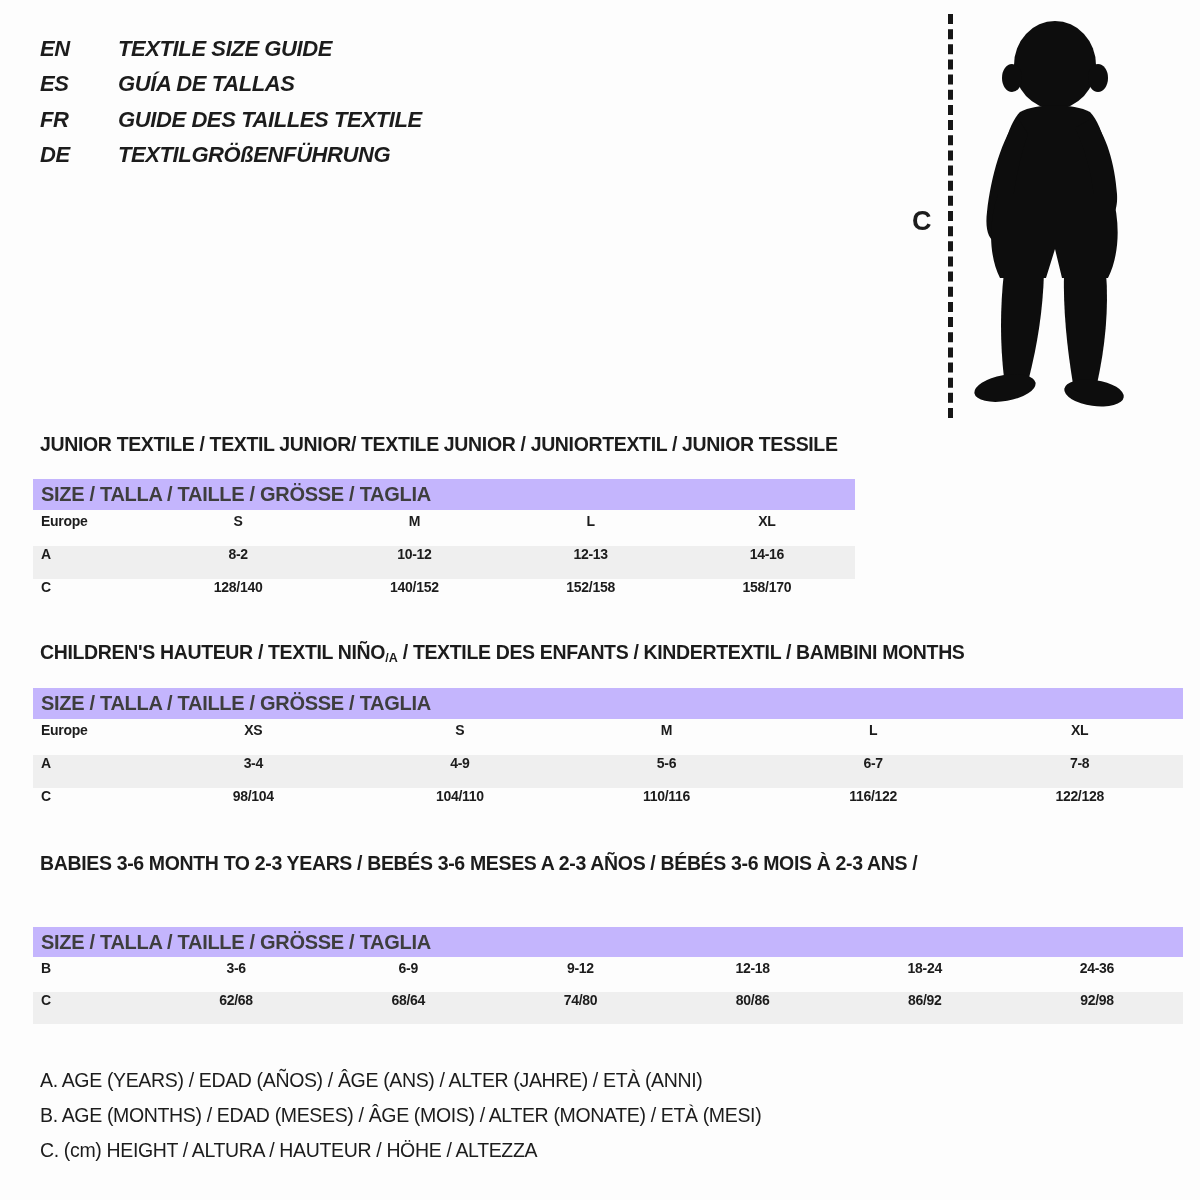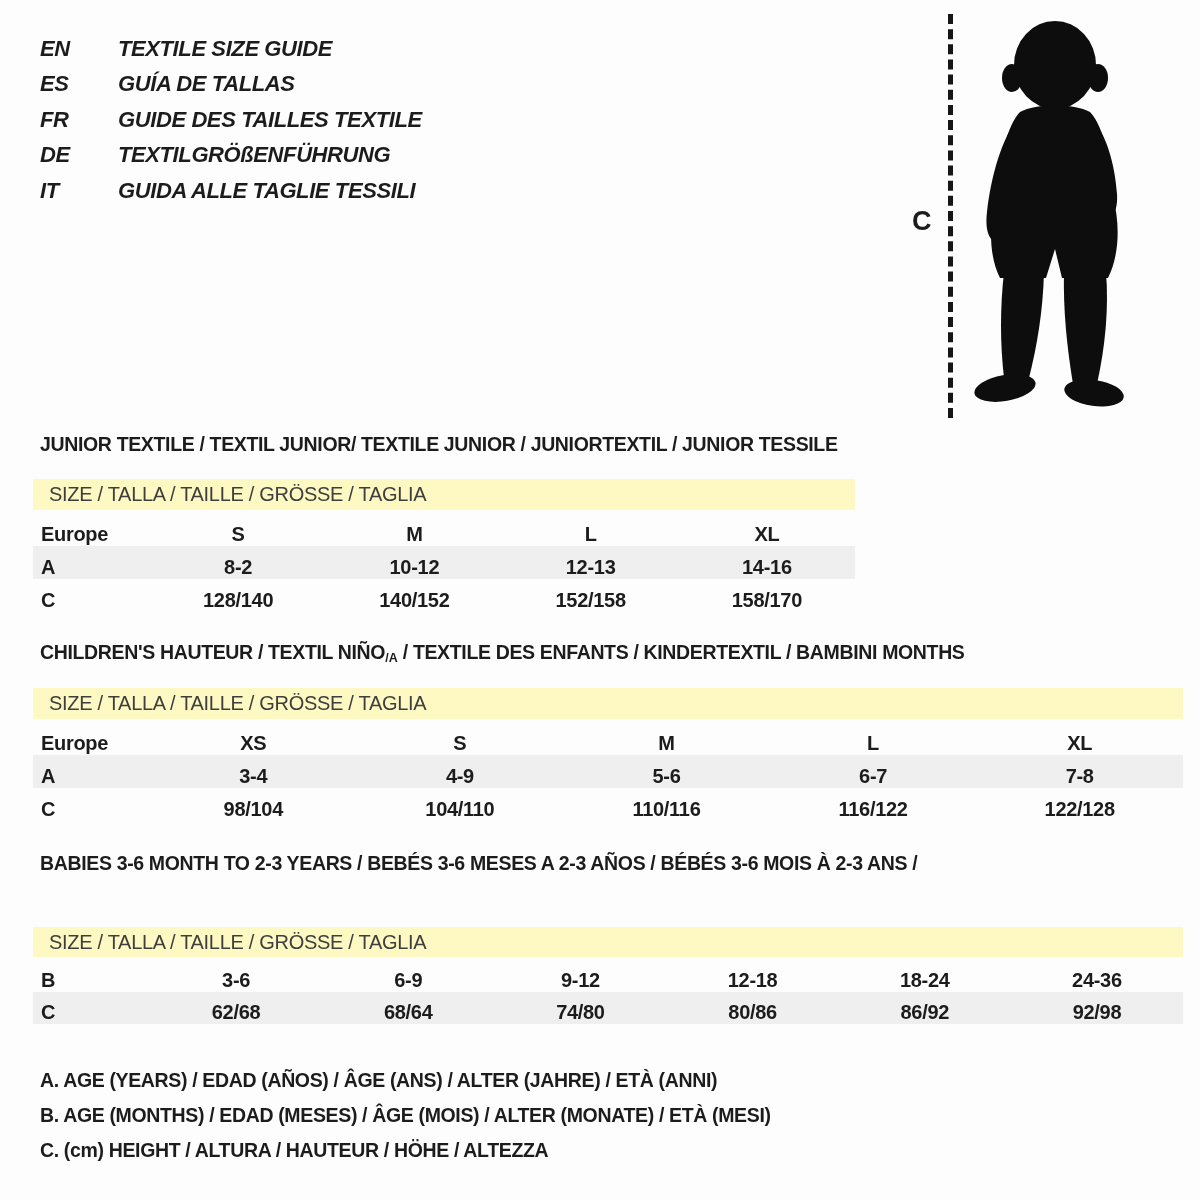--- a/index.html
+++ b/index.html
@@ -22,33 +22,33 @@
   .c-marker { position:absolute; left:912px; top:206px;
               font-size:27px; font-weight:700; }
   .figure-svg { position:absolute; left:958px; top:16px; }
   
   .section-title { position:absolute; left:40px;
                    font-size:19.5px; font-weight:700; letter-spacing:-0.35px;
                    line-height:23px; white-space:nowrap; }
   .sub { font-size:12.5px; vertical-align:-3px; letter-spacing:0; }
   
   .table { position:absolute; left:33px; }
-  .size-bar { height:31px; background:#fef9c3; color:#3e3e3e;
-              display:flex; align-items:center; padding-left:16px;
-              font-size:20px; font-weight:400; letter-spacing:-0.3px;
+  .size-bar { height:31px; background:#c4b5fd; color:#3e3e3e;
+              display:flex; align-items:center; padding-left:8px;
+              font-size:20px; font-weight:700; letter-spacing:-0.3px;
               margin-bottom:3px; }
-  .trow { display:flex; height:33px; align-items:flex-end;
-          font-size:20px; font-weight:700; letter-spacing:-0.3px; }
+  .trow { display:flex; height:33px; align-items:flex-start;
+          font-size:14px; font-weight:700; letter-spacing:-0.3px; }
   .trow.shaded { background:#efefef; }
   .tlabel { width:117px; padding-left:8px; box-sizing:border-box; }
   .tcell { flex:1; text-align:center; }
   
   .legend { position:absolute; left:40px; top:1063px; }
   .legend-line { height:35px; display:flex; align-items:center;
-                 font-size:19.5px; font-weight:700; letter-spacing:-0.35px; }
+                 font-size:19.5px; font-weight:400; letter-spacing:-0.35px; }
 </style>
 </head>
 <body>
 
 <div class="page">
 
   <div class="lang-block">
     <div class="lang-row">
       <span class="lang-code">EN</span>
       <span class="lang-label">TEXTILE SIZE GUIDE</span>
@@ -57,24 +57,20 @@
       <span class="lang-code">ES</span>
       <span class="lang-label">GUÍA DE TALLAS</span>
     </div>
     <div class="lang-row">
       <span class="lang-code">FR</span>
       <span class="lang-label">GUIDE DES TAILLES TEXTILE</span>
     </div>
     <div class="lang-row">
       <span class="lang-code">DE</span>
       <span class="lang-label">TEXTILGRÖßENFÜHRUNG</span>
-    </div>
-    <div class="lang-row">
-      <span class="lang-code">IT</span>
-      <span class="lang-label">GUIDA ALLE TAGLIE TESSILI</span>
     </div>
   </div>
 
   <div class="dash-line"></div>
   <div class="c-marker">C</div>
   <svg class="figure-svg" width="188" height="404" viewBox="0 0 188 404" aria-hidden="true">
     <g fill="#0d0d0d">
       <ellipse cx="97" cy="49" rx="41" ry="44"></ellipse>
       <ellipse cx="54" cy="62" rx="10" ry="14"></ellipse>
       <ellipse cx="140" cy="62" rx="10" ry="14"></ellipse>

